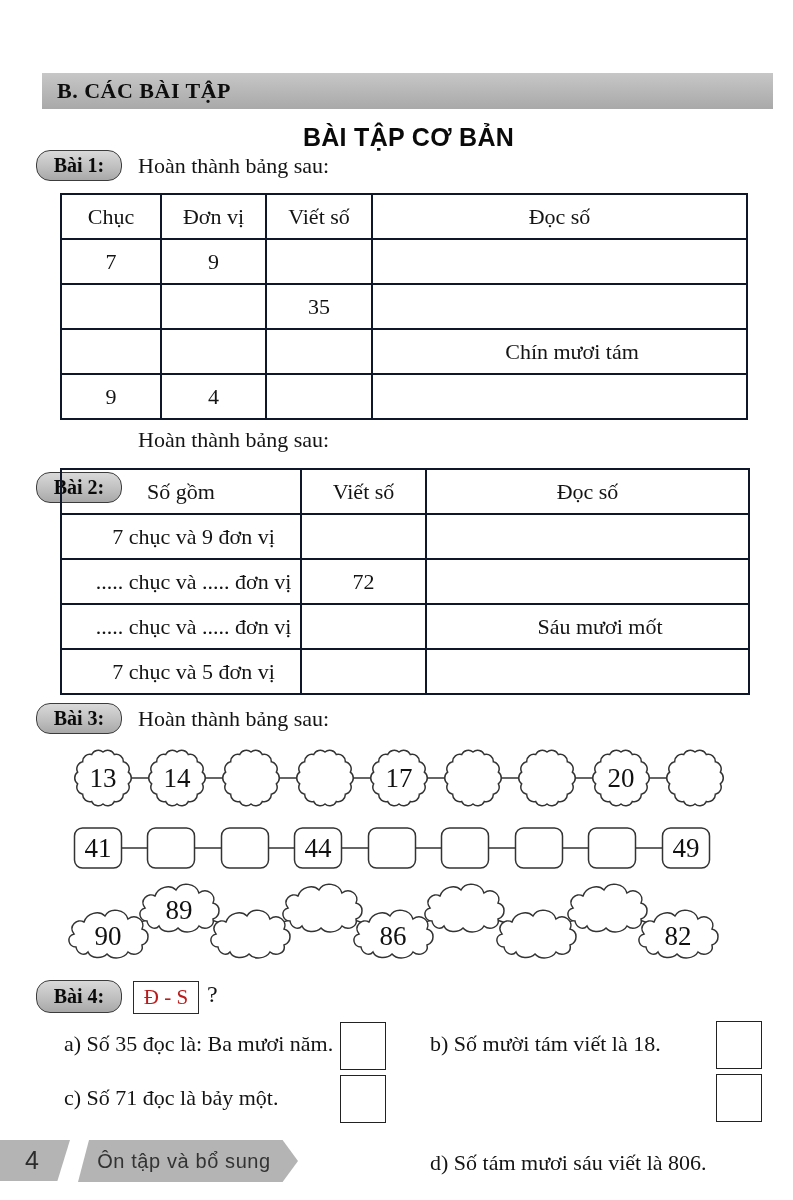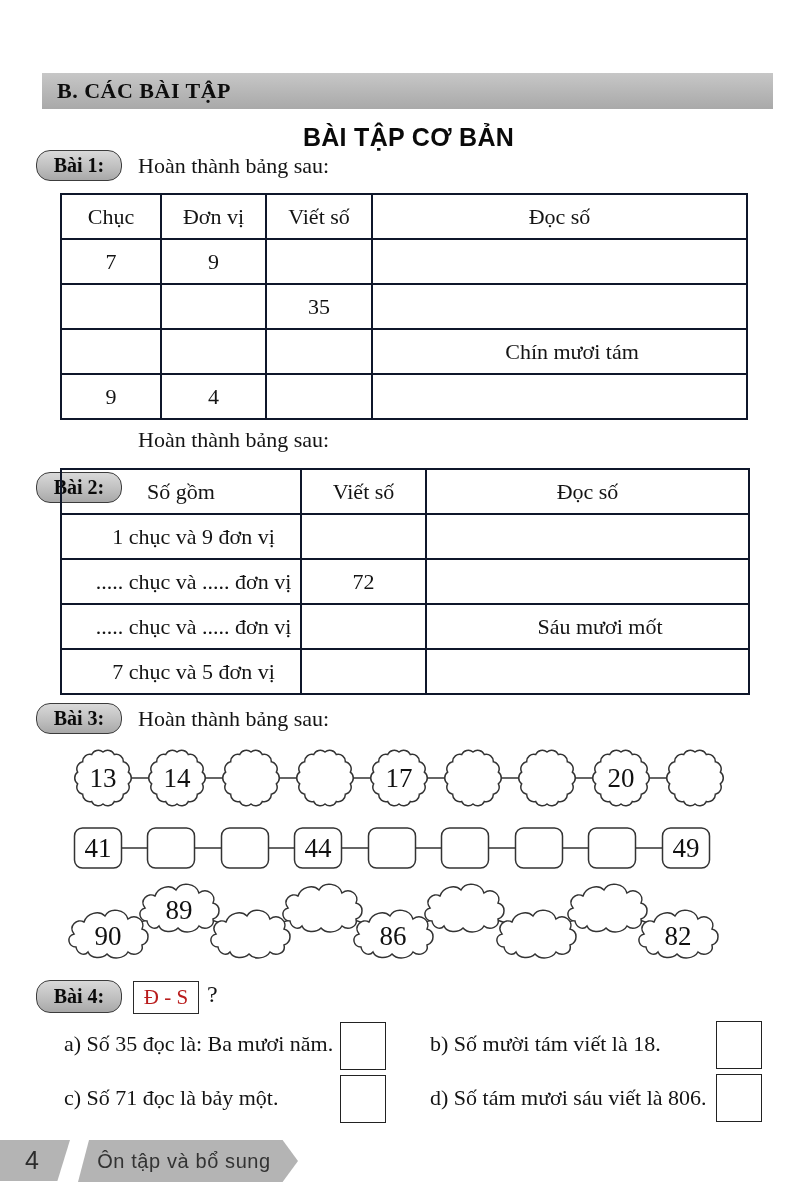--- a/index.html
+++ b/index.html
@@ -140,21 +140,21 @@
         <col style="width:125px">
         <col style="width:323px">
       </colgroup>
     <tbody>
         <tr>
       <td>Số gồm</td>
       <td>Viết số</td>
       <td>Đọc số</td>
     </tr>
     <tr>
-      <td class="lft">1 chục và 9 đơn vị</td>
+      <td class="lft">7 chục và 9 đơn vị</td>
       <td></td>
       <td></td>
     </tr>
     <tr>
       <td class="lft">..... chục và ..... đơn vị</td>
       <td>72</td>
       <td></td>
     </tr>
     <tr>
       <td class="lft">..... chục và ..... đơn vị</td>
@@ -308,21 +308,21 @@
 
   <div class="ex4-line" style="left:64px;top:1031px;">a) Số 35 đọc là: Ba mươi năm.</div>
   <div class="ans-box" style="left:340px;top:1022px;"></div>
 
   <div class="ex4-line" style="left:430px;top:1031px;">b) Số mười tám viết là 18.</div>
   <div class="ans-box" style="left:716px;top:1021px;"></div>
 
   <div class="ex4-line" style="left:64px;top:1085px;">c) Số 71 đọc là bảy một.</div>
   <div class="ans-box" style="left:340px;top:1075px;"></div>
 
-  <div class="ex4-line" style="left:430px;top:1085px;">d) Số tám mươi sáu viết là 806.</div>
+  <div class="ex4-line" style="left:430px;top:1150px;">d) Số tám mươi sáu viết là 806.</div>
   <div class="ans-box" style="left:716px;top:1074px;"></div>
 
   <div class="f-left">
     <span>4</span>
   </div>
   <div class="f-main">
     <span>Ôn tập và bổ sung</span>
   </div>
 
 </div>

